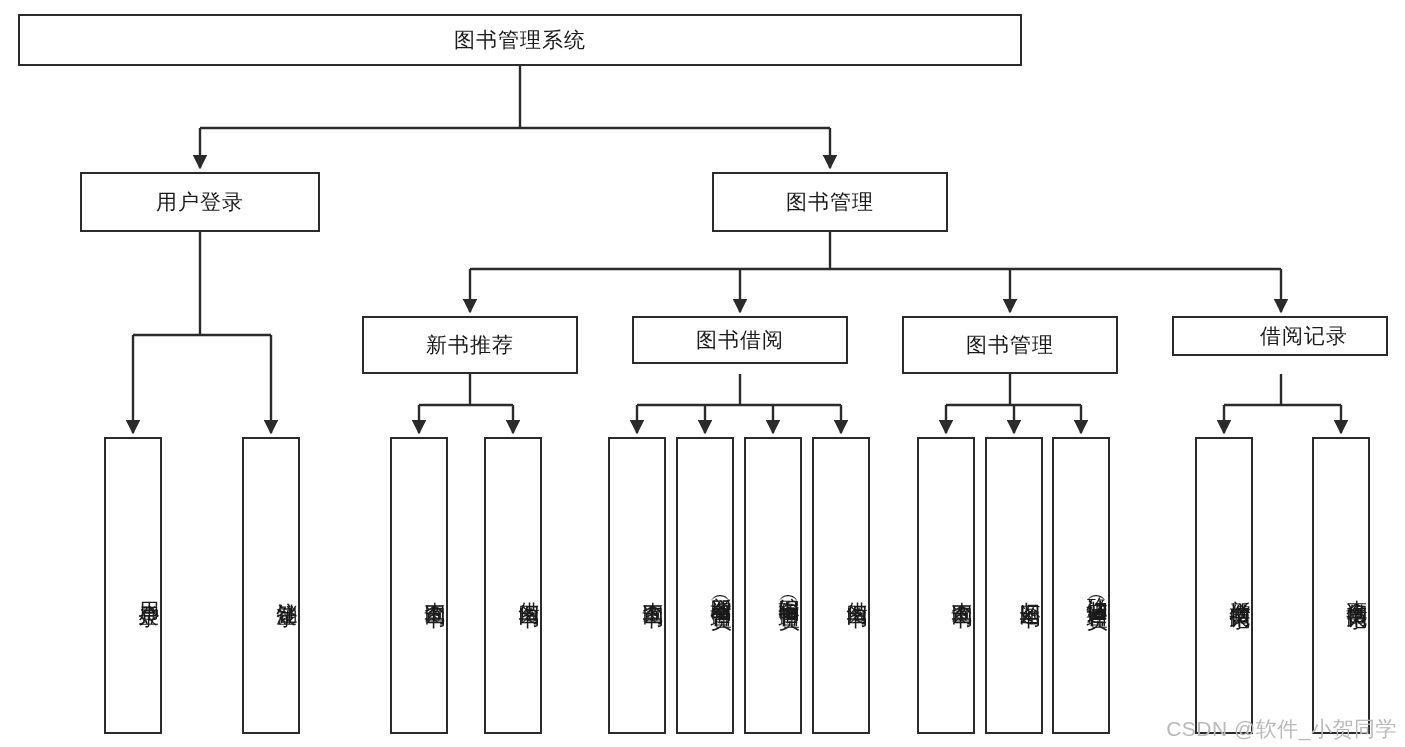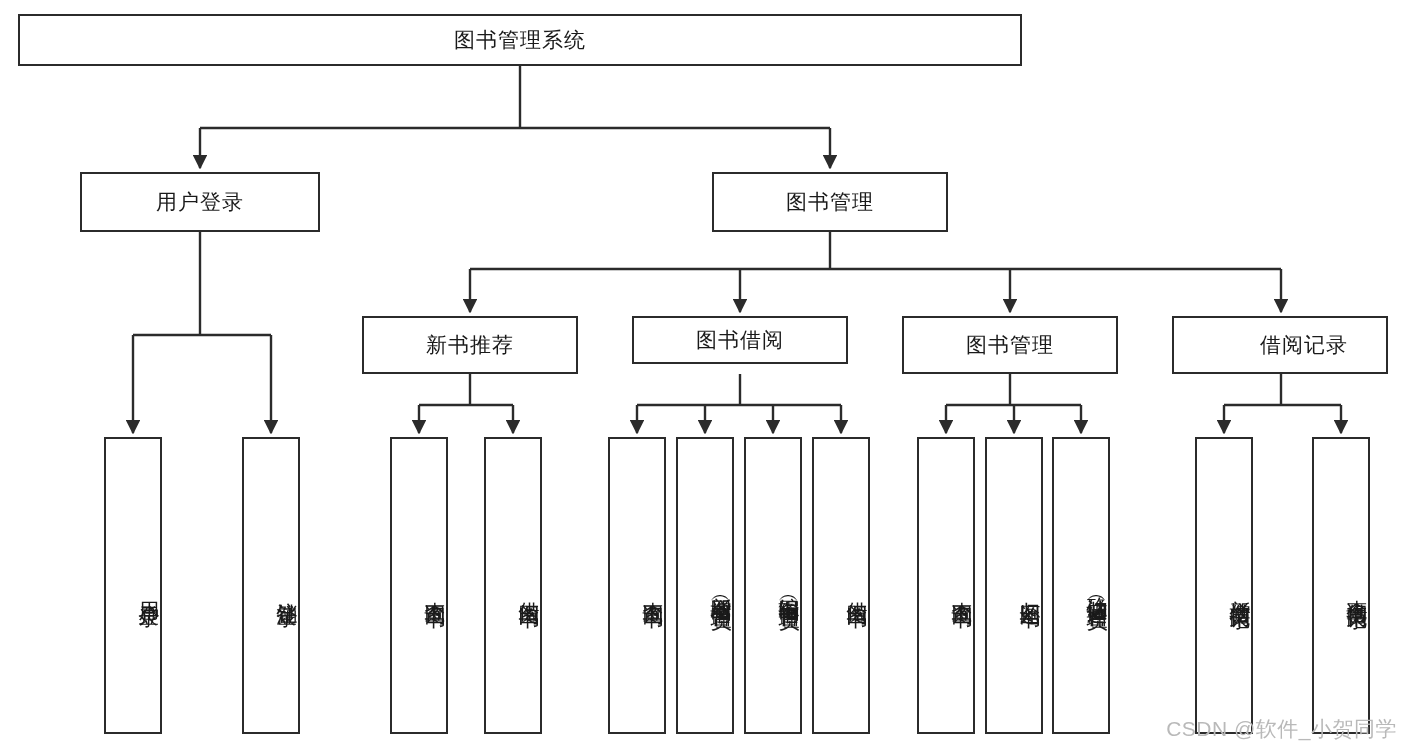--- a/index.html
+++ b/index.html
@@ -126,21 +126,21 @@
 
   <div class="node h" style="left:362px;top:316px;width:216px;height:58px;">
     <span>新书推荐</span>
   </div>
   <div class="node h" style="left:632px;top:316px;width:216px;height:48px;">
     <span>图书借阅</span>
   </div>
   <div class="node h" style="left:902px;top:316px;width:216px;height:58px;">
     <span>图书管理</span>
   </div>
-  <div class="node h" style="left:1172px;top:316px;width:216px;height:58px;padding-left:48px;">
+  <div class="node h" style="left:1172px;top:316px;width:216px;height:40px;padding-left:48px;">
     <span>借阅记录</span>
   </div>
 
   <div class="node v" style="left:104px;top:437px;width:58px;height:297px;">
     <span class="vtext">用户登录</span>
   </div>
   <div class="node v" style="left:242px;top:437px;width:58px;height:297px;">
     <span class="vtext">注销登录</span>
   </div>
 

